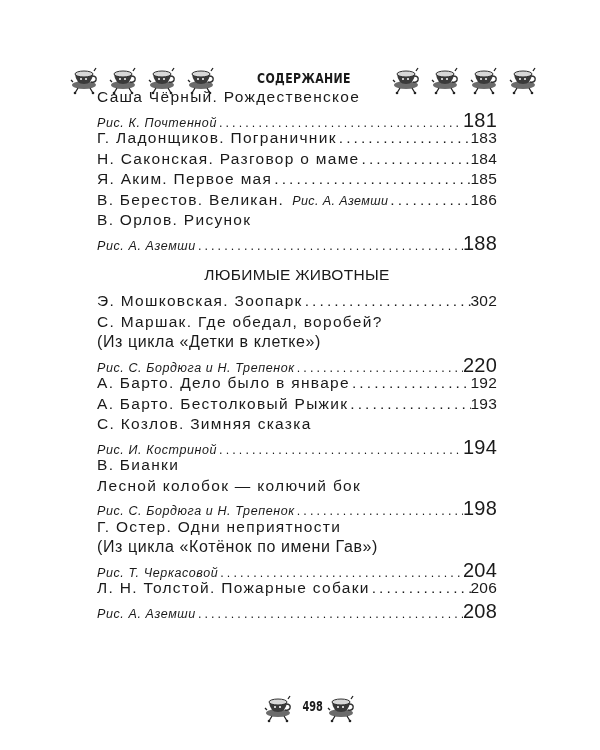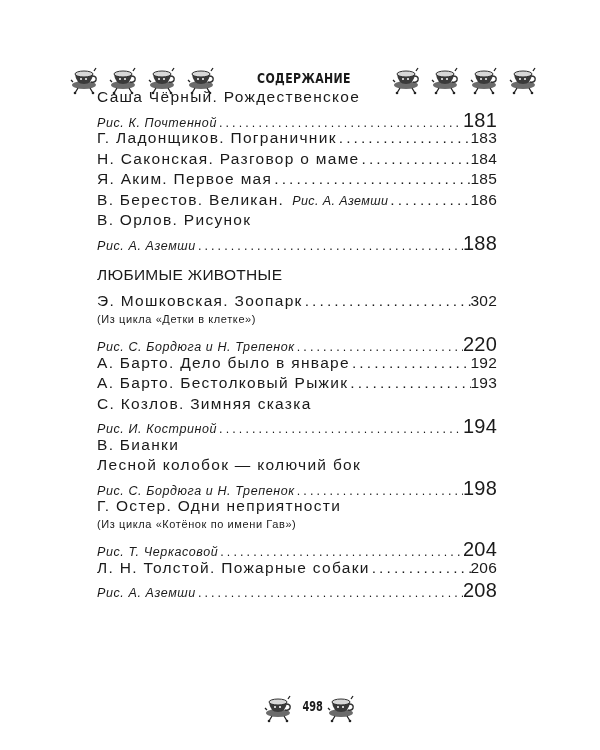--- a/index.html
+++ b/index.html
@@ -11,23 +11,23 @@
   .cup { width:28px; height:30px; }
   .head-title { position:absolute; left:0; width:100%; top:8px; text-align:center; font-family:"DejaVu Sans", sans-serif; font-weight:bold; font-size:14px; transform:scaleX(0.78); letter-spacing:0.5px; }
   .toc { position:absolute; left:97px; width:400px; top:88px; }
   .row { display:flex; align-items:baseline; height:20.5px; font-size:15.5px; letter-spacing:1.3px; white-space:nowrap; }
   .row .t { flex:0 0 auto; }
   .row .lead { flex:1 1 auto; overflow:hidden; letter-spacing:3.1px; padding:0 2px; }
   .row .p { flex:0 0 auto; letter-spacing:0.2px; }
   .row.il { font-size:12.5px; letter-spacing:0.6px; }
   .row.il .t { font-style:italic; }
   .row.il .p { font-size:20px; }
-  .row.note { font-size:11px; letter-spacing:0.6px;text-align:center; }
+  .row.note { font-size:16px; letter-spacing:0.6px;text-align:center; }
   .it { font-style:italic; font-size:12.5px; letter-spacing:0.4px; }
-  .section { text-align:left; font-size:15.5px; letter-spacing:0.3px; height:22px; margin-top:14px; margin-bottom:4px; }
+  .section { text-align:center; font-size:15.5px; letter-spacing:0.3px; height:22px; margin-top:14px; margin-bottom:4px; }
   .footer { position:absolute; top:658px; left:260px; width:100px; height:30px;margin-top:36px; }
   .footer .pn { position:absolute; left:38px; top:4px; font-family:"DejaVu Sans", sans-serif; font-weight:bold; font-size:14px; transform:scaleX(0.7); }
   .footer .c1 { position:absolute; left:4px; top:0; }
   .footer .c2 { position:absolute; left:67px; top:0; }
 </style>
 </head>
 <body>
 
 <div class="header">
   <div class="cups left">
@@ -164,20 +164,23 @@
         <span class="lead">................................................................................</span>
         <span class="p">188</span>
       </div>
     </div>
   <div class="section">ЛЮБИМЫЕ ЖИВОТНЫЕ</div>
   <div id="g2">
       <div class="row">
         <span class="t">Э. Мошковская. Зоопарк</span>
         <span class="lead">................................................................................</span>
         <span class="p">302</span>
+      </div>
+      <div class="row">
+        <span class="t">С. Маршак. Где обедал, воробей?</span>
       </div>
       <div class="row note">
         <span class="t">(Из цикла «Детки в клетке»)</span>
       </div>
       <div class="row il">
         <span class="t">Рис. С. Бордюга и Н. Трепенок</span>
         <span class="lead">................................................................................</span>
         <span class="p">220</span>
       </div>
       <div class="row">

